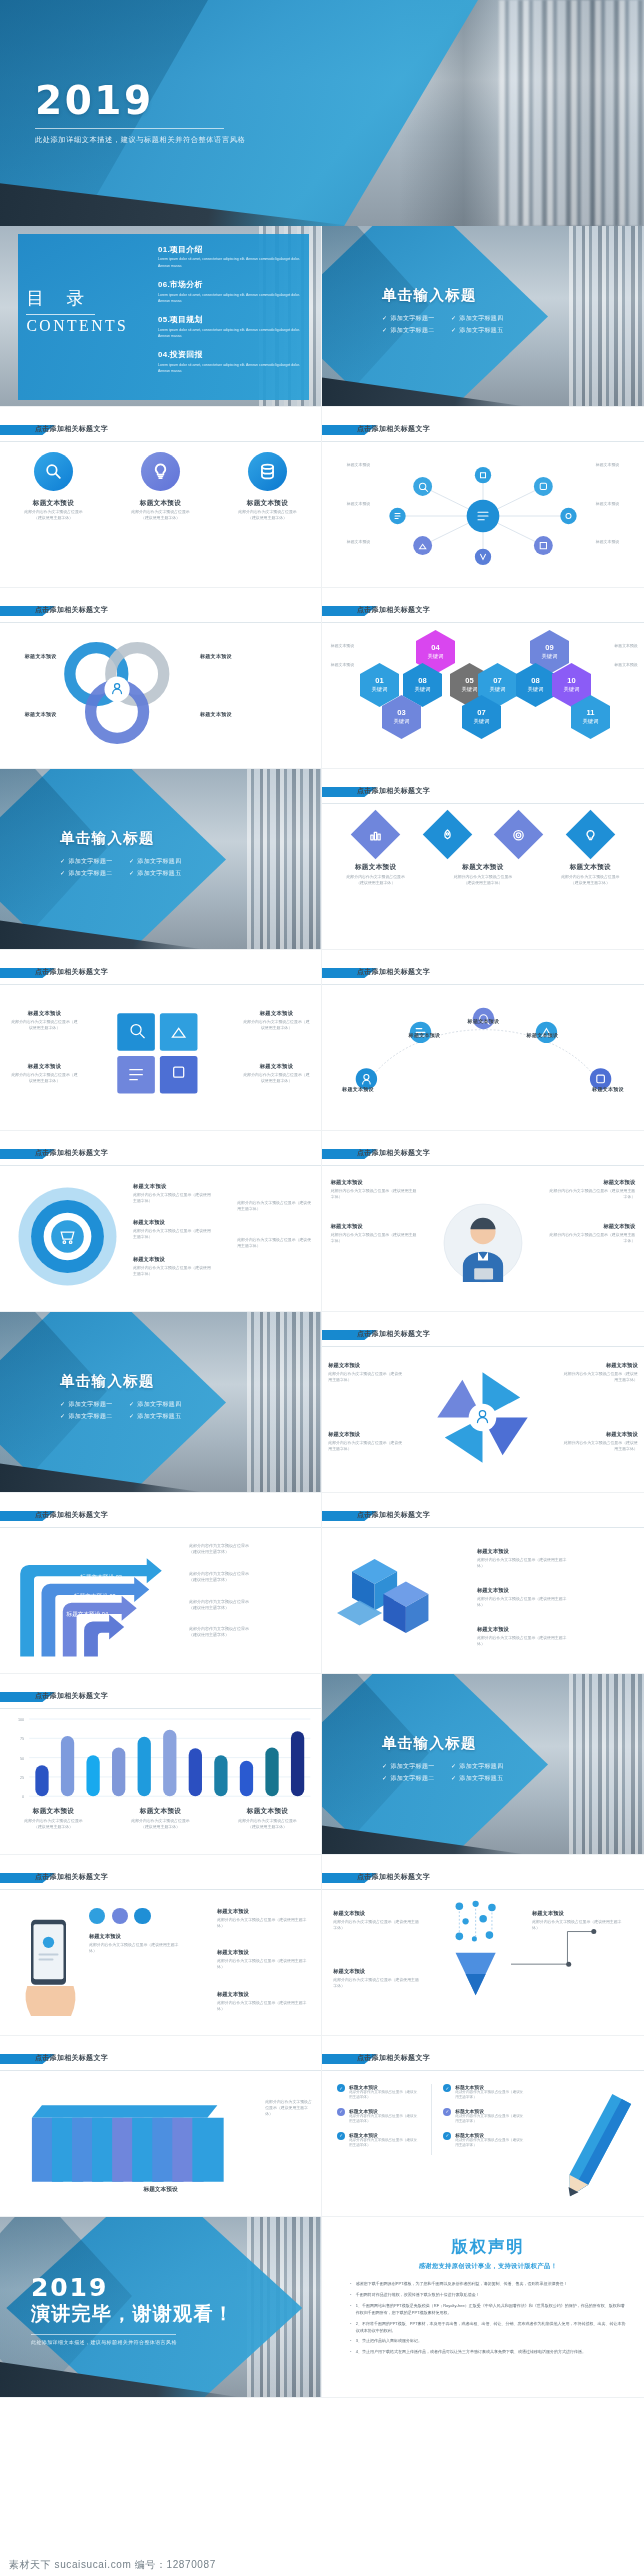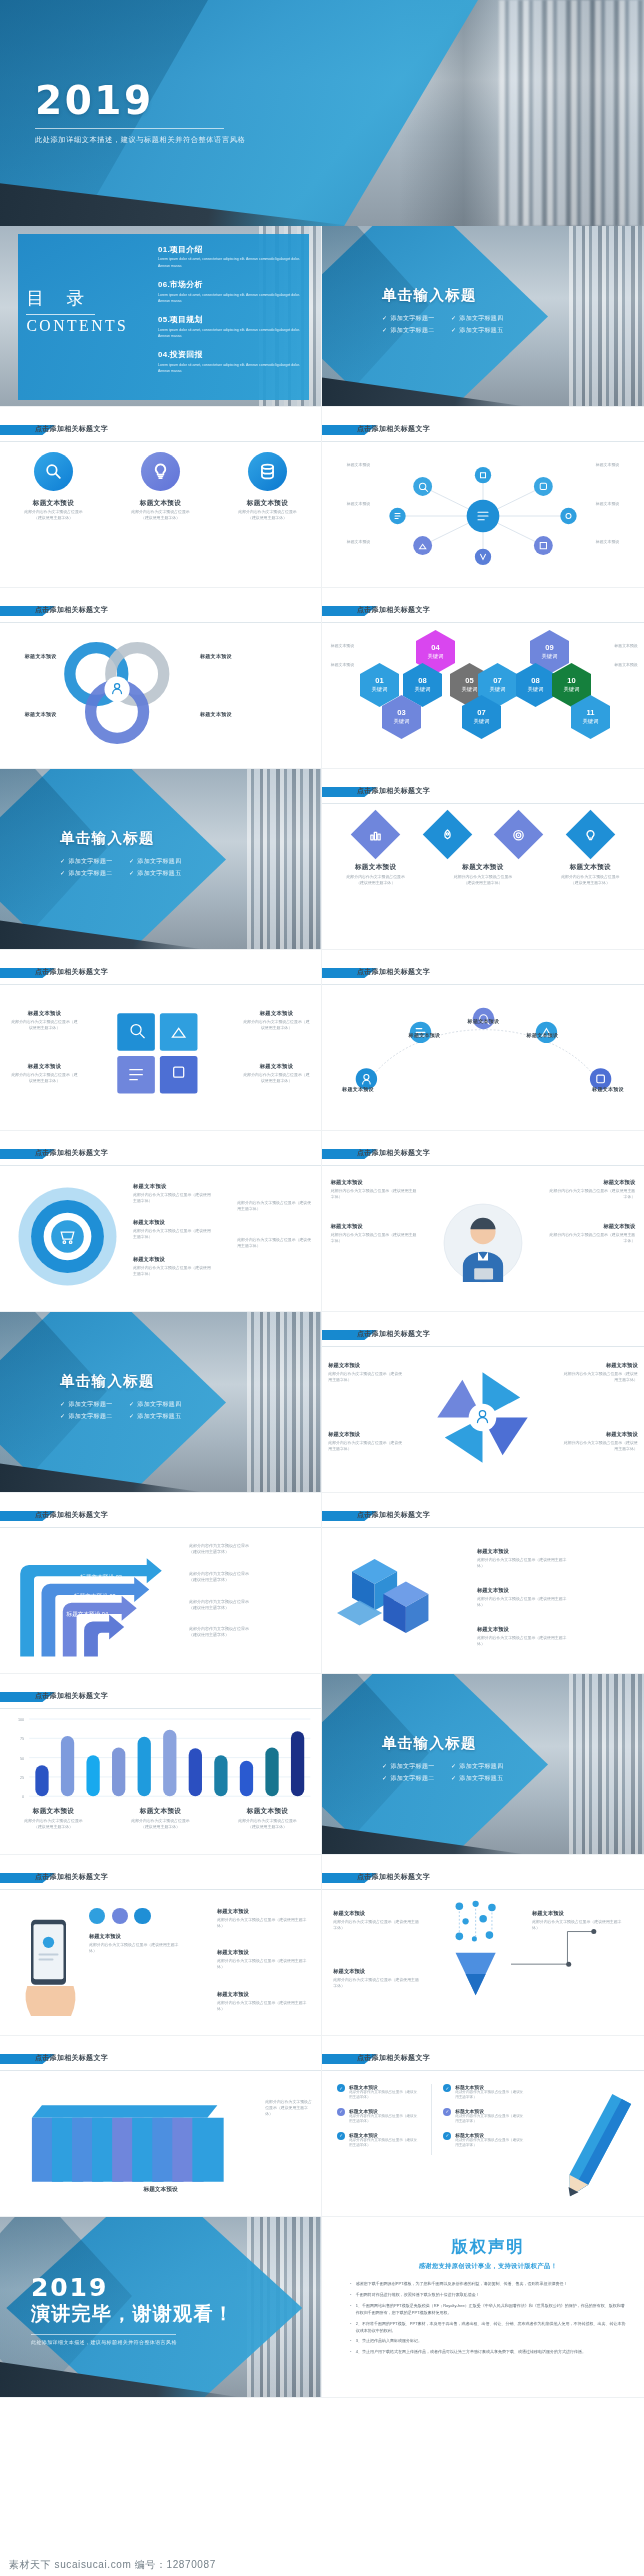--- a/index.html
+++ b/index.html
@@ -352,21 +352,21 @@
             <div class="k">关键词</div>
           </div>
         <div class="hex" style="left:156px;top:33px;background:#2f9fdf;">
             <div class="n">07</div>
             <div class="k">关键词</div>
           </div>
         <div class="hex" style="left:194px;top:33px;background:#1f8fd6;">
             <div class="n">08</div>
             <div class="k">关键词</div>
           </div>
-        <div class="hex" style="left:230px;top:33px;background:#15803d;">
+        <div class="hex" style="left:230px;top:33px;background:#8b5cf6;">
             <div class="n">10</div>
             <div class="k">关键词</div>
           </div>
 
         <div class="hex" style="left:60px;top:65px;background:#6f86dc;">
             <div class="n">03</div>
             <div class="k">关键词</div>
           </div>
         <div class="hex" style="left:140px;top:65px;background:#1f8fd6;">
             <div class="n">07</div>

